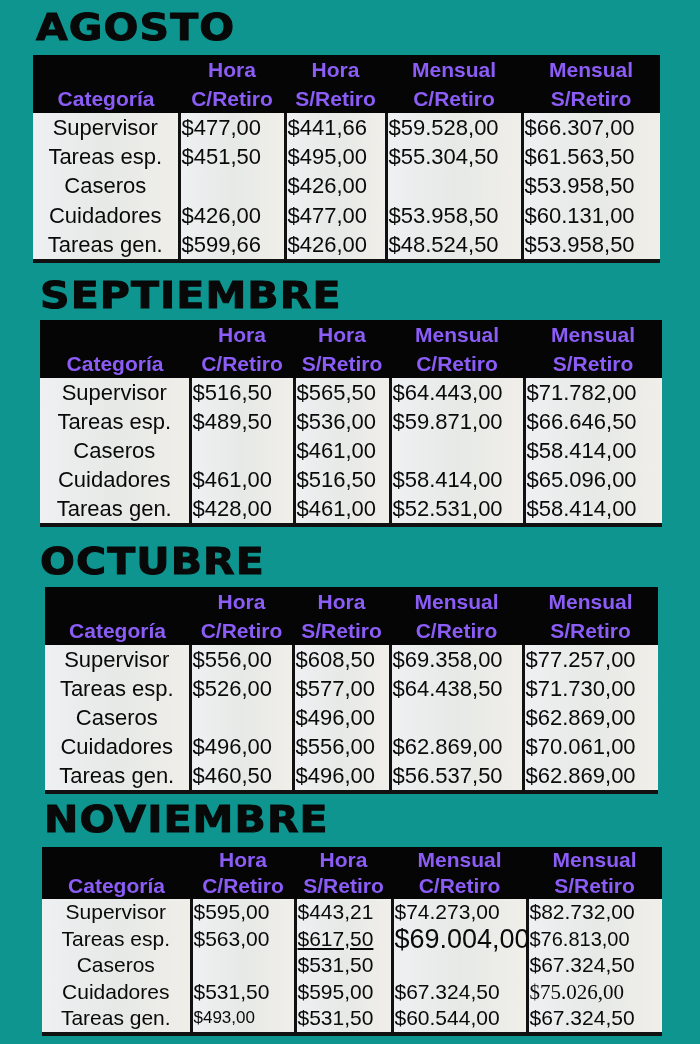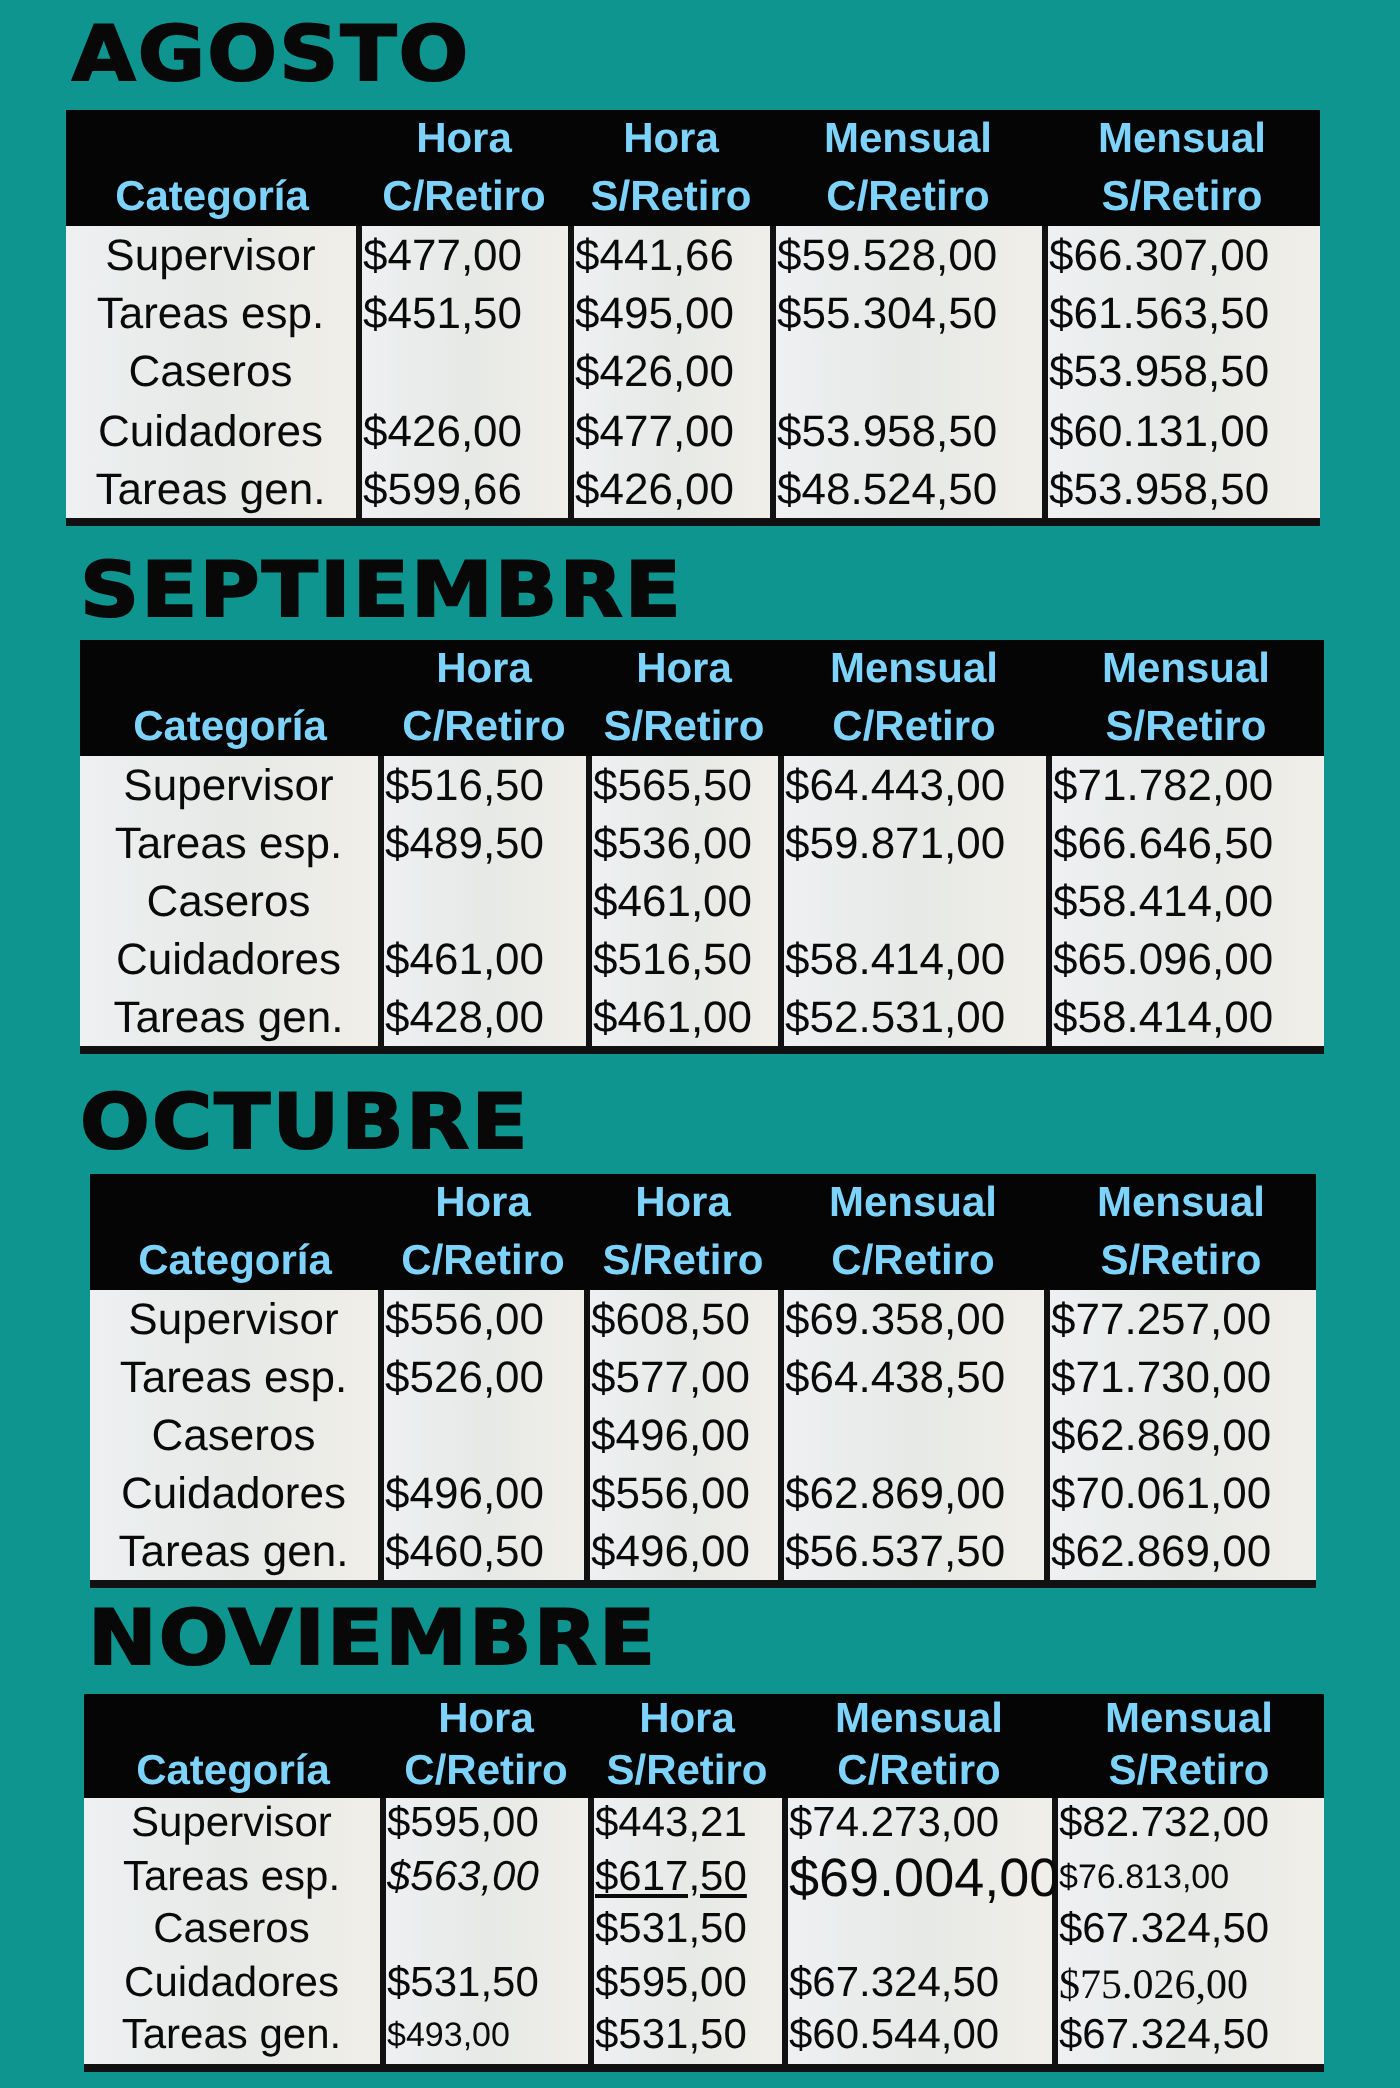--- a/index.html
+++ b/index.html
@@ -22,21 +22,21 @@
     -webkit-text-stroke: 1px #080808;
   }
   table.salary {
     position: absolute;
     border-collapse: collapse;
     table-layout: fixed;
     background: #e9ecef;
   }
   table.salary thead th {
     background: #050505;
-    color: #7dd3fc;
+    color: #8b5cf6;
     font-weight: bold;
     font-size: 21px;
     line-height: 29px;
     padding: 0 2px;
     text-align: center;
     white-space: nowrap;
     vertical-align: bottom;
   }
   table.salary tbody td {
     font-size: 22px;
@@ -278,24 +278,24 @@
     <tbody>
         <tr style="height: 26.5px;">
           <td class="cat" style="line-height: 26.5px; font-size: 21px;">Supervisor</td>
           <td class="num" style="line-height: 26.5px; font-size: 21px;">$595,00</td>
           <td class="num" style="line-height: 26.5px; font-size: 21px;">$443,21</td>
           <td class="num" style="line-height: 26.5px; font-size: 21px;">$74.273,00</td>
           <td class="num" style="line-height: 26.5px; font-size: 21px;">$82.732,00</td>
         </tr>
         <tr style="height: 26.5px;">
           <td class="cat" style="line-height: 26.5px; font-size: 21px;">Tareas esp.</td>
-          <td class="num" style="line-height: 26.5px; font-size: 21px; font-style: italic;">$563,00</td>
+          <td class="num" style="line-height: 26.5px; font-size: 21px;">$563,00</td>
           <td class="num" style="line-height: 26.5px; font-size: 21px; text-decoration: underline;">$617,50</td>
           <td class="num" style="line-height: 26.5px; font-size: 27px;">$69.004,00</td>
-          <td class="num" style="line-height: 26.5px; font-size: 17px; margin-top: 43px;">$76.813,00</td>
+          <td class="num" style="line-height: 26.5px; font-size: 20px; margin-top: 43px;">$76.813,00</td>
         </tr>
         <tr style="height: 26.5px;">
           <td class="cat" style="line-height: 26.5px; font-size: 21px;">Caseros</td>
           <td class="num" style="line-height: 26.5px; font-size: 21px;"></td>
           <td class="num" style="line-height: 26.5px; font-size: 21px;">$531,50</td>
           <td class="num" style="line-height: 26.5px; font-size: 21px;"></td>
           <td class="num" style="line-height: 26.5px; font-size: 21px;">$67.324,50</td>
         </tr>
         <tr style="height: 26.5px;">
           <td class="cat" style="line-height: 26.5px; font-size: 21px;">Cuidadores</td>

